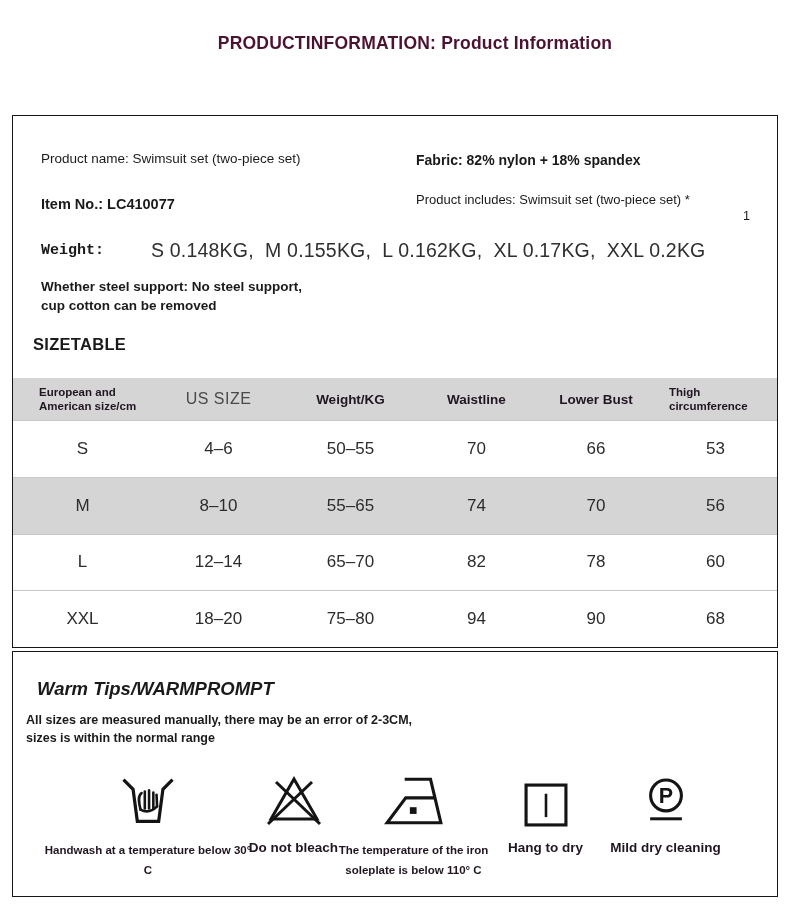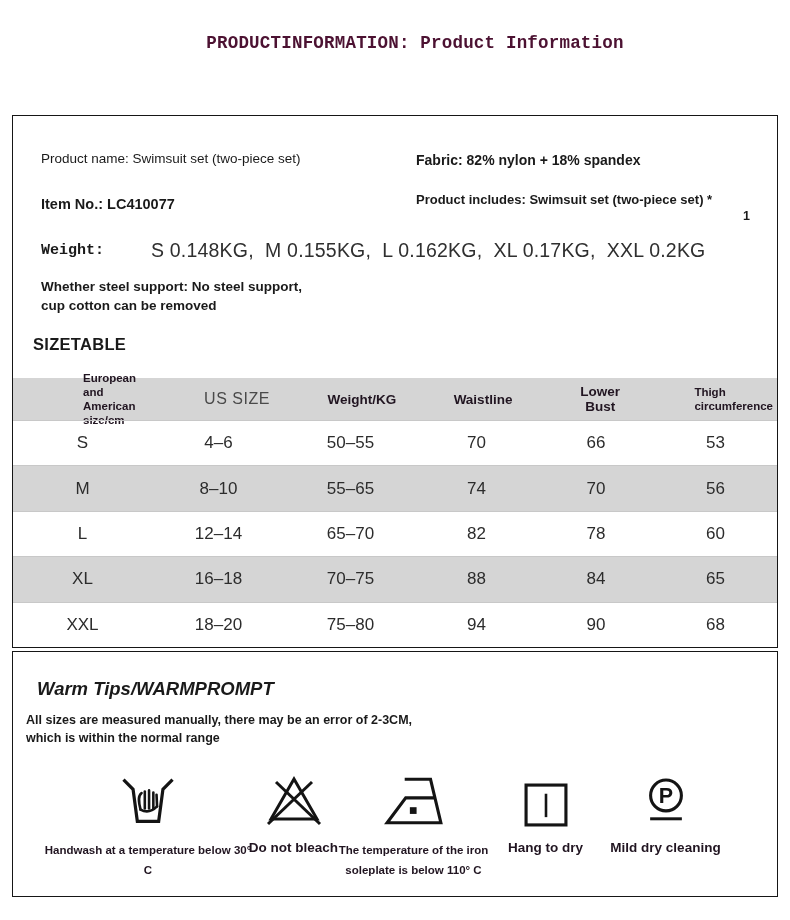--- a/index.html
+++ b/index.html
@@ -5,54 +5,54 @@
   * { margin:0; padding:0; box-sizing:border-box; }
   html,body { background:#ffffff; }
   body {
     width:790px; height:920px; position:relative; overflow:hidden;
     font-family:"Liberation Sans", sans-serif; color:#1a1a1a;
   }
   .page-title {
     position:absolute; top:33px; left:0; width:100%;
     text-align:center; font-size:17.5px; font-weight:bold;
     color:#4c1232; letter-spacing:.2px;
-    font-family:Liberation Mono, monospace;
+    font-family:Liberation Sans, sans-serif;
     padding-left:40px;
   }
   .box {
     position:absolute; left:12px; width:766px;
     border:1.5px solid #161616; background:#ffffff;
   }
   #info-box { top:115px; height:533px; }
   #tips-box { top:651px; height:246px; }
 
   .abs { position:absolute; }
 
   .product-name   { left:28px;  top:35px;  font-size:13.5px; font-weight:normal; }
   .fabric         { left:403px; top:36px;  font-size:14px;   font-weight:bold; }
   .item-no        { left:28px;  top:80px;  font-size:14.5px; font-weight:bold; }
-  .includes-wrap  { left:403px; top:76px;  width:342px; font-size:13px; font-weight:bold; }
+  .includes-wrap  { left:403px; top:76px;  width:342px; font-size:13px; font-weight:normal; }
   .includes-qty   { display:block; text-align:right; padding-right:8px; margin-top:2px; font-size:12.5px; }
   .weight-label   { left:28px;  top:126px; font-size:15px; font-weight:bold;font-family:Liberation Mono, monospace; }
   .weight-values  { left:138px; top:123px; font-size:19.5px; color:#2f2f2f; white-space:pre; letter-spacing:.2px; }
   .steel-line1    { left:28px;  top:163px; font-size:13.5px; font-weight:bold; }
   .steel-line2    { left:28px;  top:182px; font-size:13.5px; font-weight:bold; }
   .sizetable-h    { left:20px;  top:219px; font-size:16.5px; font-weight:bold; letter-spacing:.3px; }
 
   .size-table {
     position:absolute; left:0; right:0; top:262px; bottom:0;
     display:flex; flex-direction:column;
   }
   .st-row { display:flex; align-items:center; }
   .st-header { height:42px; background:#d5d5d5; flex:none; }
   .st-data   { flex:1; border-top:1px solid #c8c8c8; }
   .st-data.alt { background:#d5d5d5; }
   .c1 { width:139px; } .c2 { width:133px; } .c3 { width:131px; }
   .c4 { width:121px; } .c5 { width:118px; } .c6 { width:121px; }
-  .hc { font-size:13.5px; font-weight:bold; text-align:center; color:#211521;margin-left:44px; }
+  .hc { font-size:13.5px; font-weight:bold; text-align:center; color:#211521; }
   .hc-small { font-size:11.5px; line-height:14px; text-align:left; }
   .hc.c1 { padding-left:26px; }
   .hc.c6 { padding-left:14px; padding-right:4px; }
   .hc-ussize { font-weight:normal; font-size:16px; color:#4a4a4a; letter-spacing:.5px; }
   .dc { text-align:center; font-size:17px; color:#2c2c2c; font-weight:normal; }
 
   .warm-heading { left:24px; top:26px; font-size:18.5px; font-weight:bold;font-style:italic; }
   .note1 { left:13px; top:61px; font-size:12.5px; font-weight:bold; }
   .note2 { left:13px; top:79px; font-size:12.5px; font-weight:bold; }
 
@@ -117,44 +117,36 @@
 
     <div class="st-row st-data">
       <div class="dc c1">L</div>
       <div class="dc c2">12–14</div>
       <div class="dc c3">65–70</div>
       <div class="dc c4">82</div>
       <div class="dc c5">78</div>
       <div class="dc c6">60</div>
     </div>
 
-    <div class="st-row st-data alt">
-      <div class="dc c1">XL</div>
-      <div class="dc c2">16–18</div>
-      <div class="dc c3">70–75</div>
-      <div class="dc c4">88</div>
-      <div class="dc c5">84</div>
-      <div class="dc c6">65</div>
-    </div>
 
     <div class="st-row st-data">
       <div class="dc c1">XXL</div>
       <div class="dc c2">18–20</div>
       <div class="dc c3">75–80</div>
       <div class="dc c4">94</div>
       <div class="dc c5">90</div>
       <div class="dc c6">68</div>
     </div>
   </div>
 </div>
 
 <div class="box" id="tips-box">
   <div class="abs warm-heading">Warm Tips/WARMPROMPT</div>
   <div class="abs note1">All sizes are measured manually, there may be an error of 2-3CM,</div>
-  <div class="abs note2">which is within the normal range</div>
+  <div class="abs note2">sizes is within the normal range</div>
 
   <div class="care-item" style="left:30px; width:210px;">
     <div class="care-iconbox">
       <svg class="care-svg" width="64" height="64" viewBox="0 0 60 60">
         <path d="M7 11 L16 20 L20 50 L40 50 L44 20 L53 11"></path>
         <g stroke-width="2.4" stroke-linecap="round">
           <path d="M23 39 C21 31 20.5 26 24 23.5"></path>
           <path d="M27 38 L27 22"></path>
           <path d="M31 38 L31 21"></path>
           <path d="M35 38 L35 23"></path>

